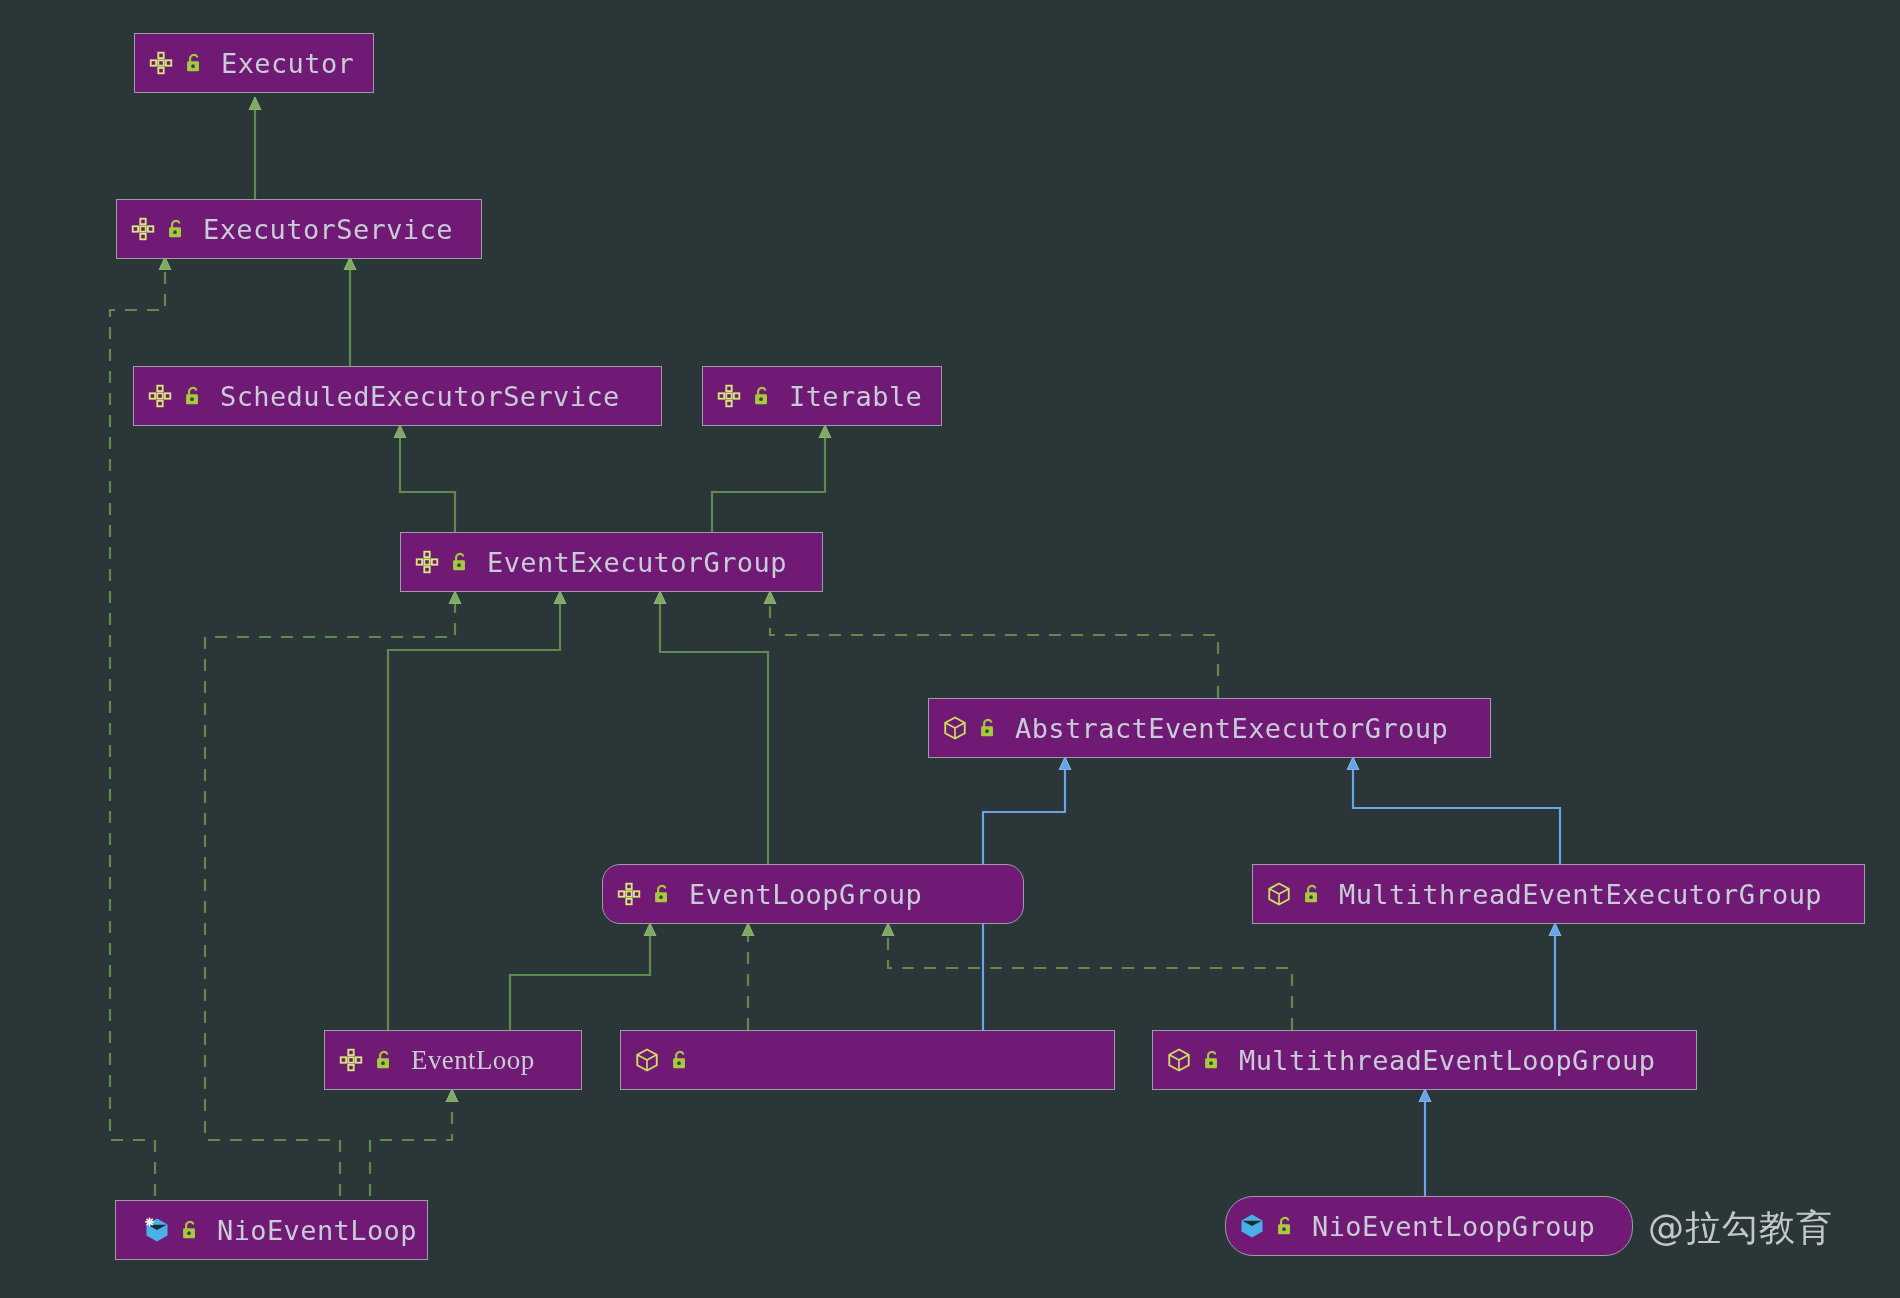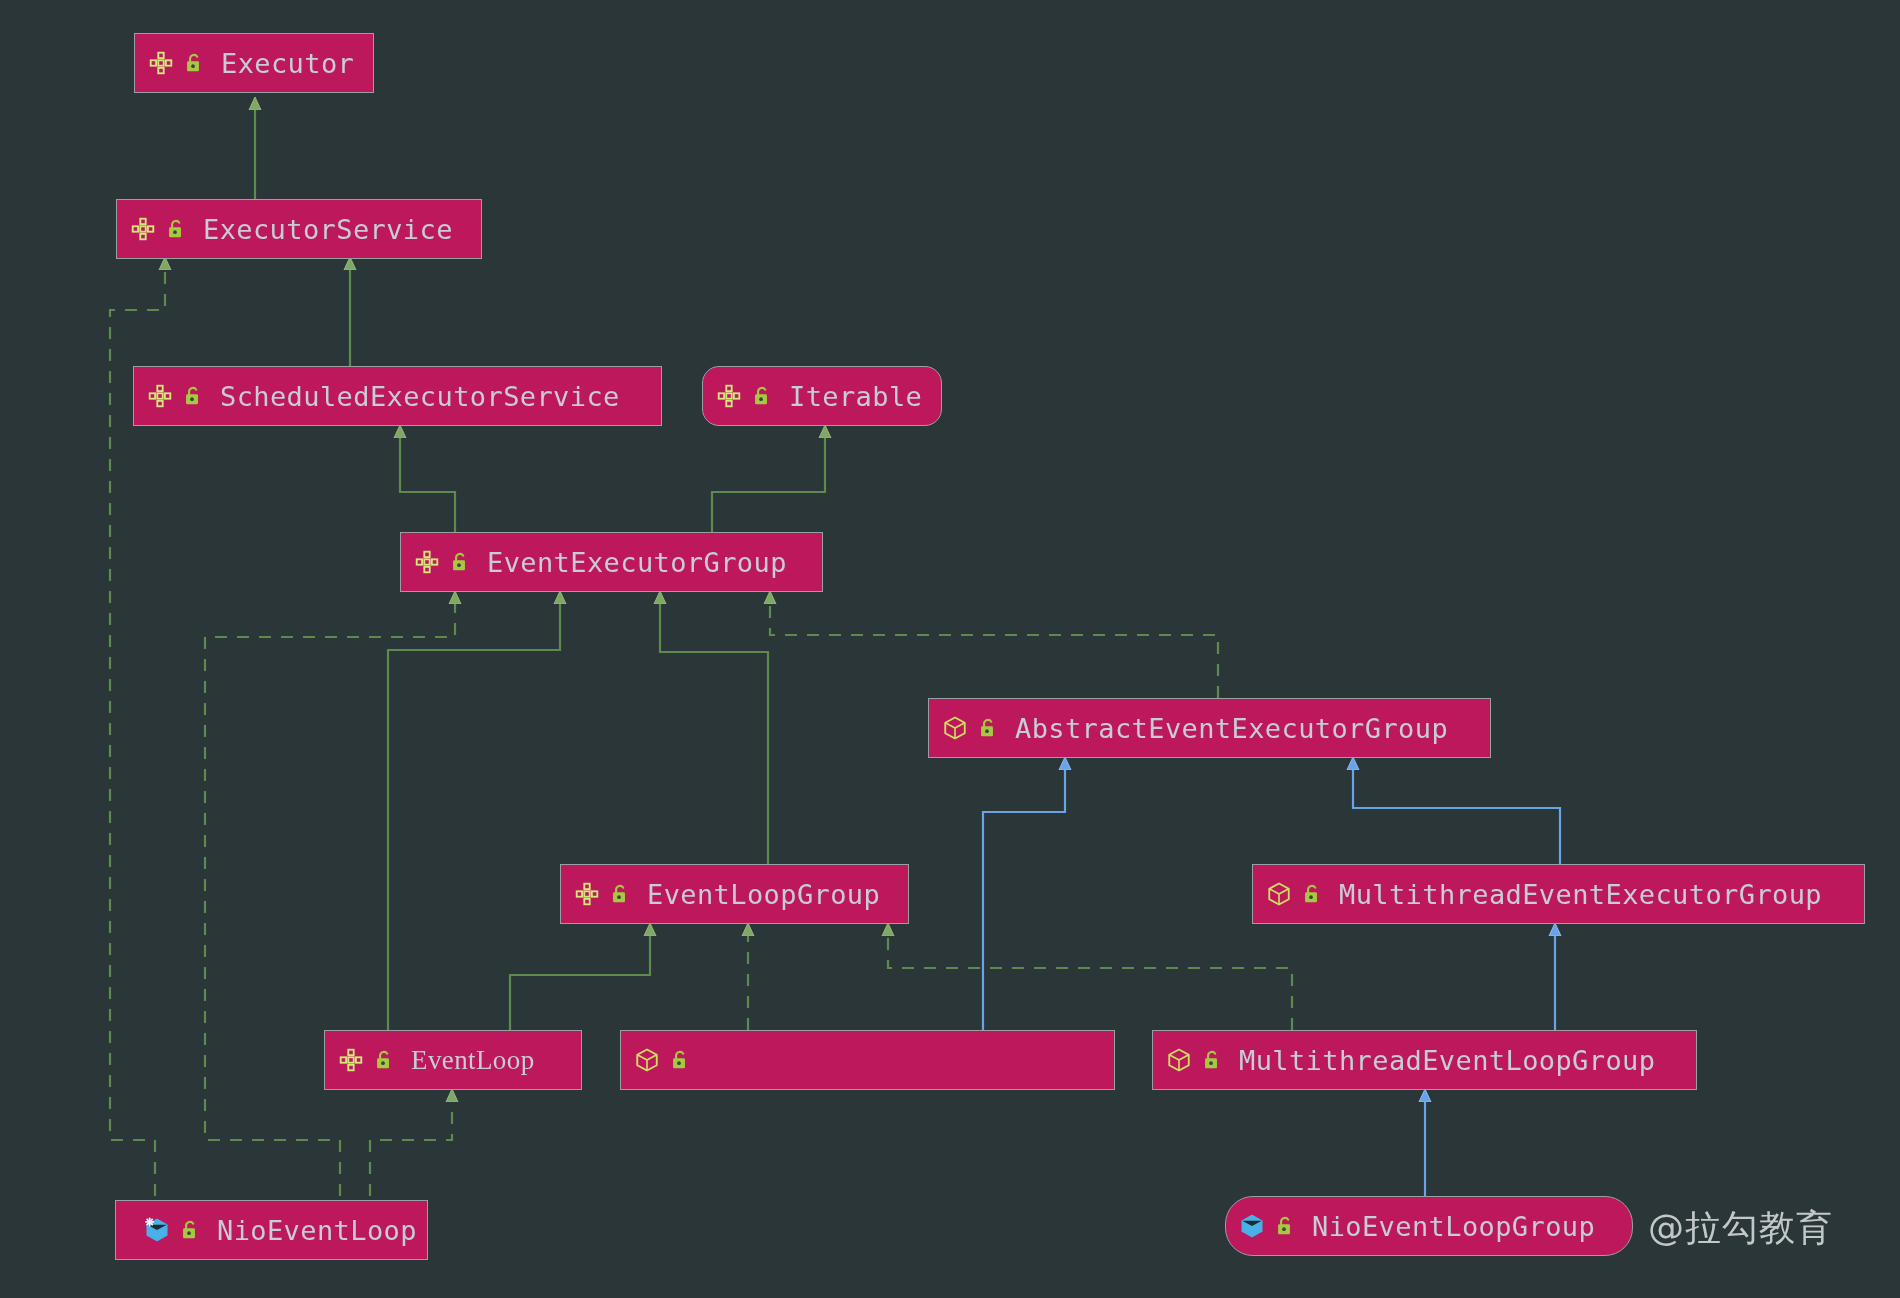--- a/index.html
+++ b/index.html
@@ -24,21 +24,21 @@
     position: absolute;
     left: 0;
     top: 0;
     width: 1900px;
     height: 1298px;
     pointer-events: none;
   }
   .node {
     position: absolute;
     box-sizing: border-box;
-    background: #be185d;
+    background: #701a75;
     border: 1px solid #9aa0a2;
     display: flex;
     align-items: center;
     height: 60px;
     padding: 0 16px 0 13px;
     white-space: nowrap;
   }
   .node .icons {
     display: flex;
     align-items: center;
@@ -169,21 +169,21 @@
             <rect x="16.5" y="9.5" width="5" height="5" fill="none" stroke="#d6e87a" stroke-width="1.7"></rect>
           </svg>
           <svg width="26" height="26" viewBox="0 0 24 24" class="ico ico-lock">
             <path d="M8.4 10.5 L8.4 7.6 A3.6 3.6 0 0 1 15 6.2" fill="none" stroke="#a6c93f" stroke-width="1.9" stroke-linecap="round"></path>
             <rect x="5.6" y="10.4" width="11" height="9.2" rx="1.2" fill="#a6c93f"></rect>
             <circle cx="11.1" cy="14.9" r="1.7" fill="#3c4244"></circle>
           </svg>
         </span>
         <span class="node-label">ScheduledExecutorService</span>
       </div>
-      <div class="node" style="left: 702px; top: 366px; width: 240px; border-radius: 17px;">
+      <div class="node" style="left: 702px; top: 366px; width: 240px;">
         <span class="icons">
           <svg width="26" height="26" viewBox="0 0 24 24" class="ico ico-type">
             <rect x="9.5" y="2.5" width="5" height="5" fill="none" stroke="#d6e87a" stroke-width="1.7"></rect>
             <rect x="2.5" y="9.5" width="5" height="5" fill="none" stroke="#d6e87a" stroke-width="1.7"></rect>
             <rect x="9.5" y="9.5" width="5" height="5" fill="none" stroke="#d6e87a" stroke-width="1.7"></rect>
             <rect x="9.5" y="16.5" width="5" height="5" fill="none" stroke="#d6e87a" stroke-width="1.7"></rect>
             <rect x="16.5" y="9.5" width="5" height="5" fill="none" stroke="#d6e87a" stroke-width="1.7"></rect>
           </svg>
           <svg width="26" height="26" viewBox="0 0 24 24" class="ico ico-lock">
             <path d="M8.4 10.5 L8.4 7.6 A3.6 3.6 0 0 1 15 6.2" fill="none" stroke="#a6c93f" stroke-width="1.9" stroke-linecap="round"></path>
@@ -217,21 +217,21 @@
             <path d="M3 7.2 L12 12 L21 7.2 M12 12 L12 21.7" fill="none" stroke="#cfe05f" stroke-width="1.5" stroke-linejoin="round"></path>
           </svg>
           <svg width="26" height="26" viewBox="0 0 24 24" class="ico ico-lock">
             <path d="M8.4 10.5 L8.4 7.6 A3.6 3.6 0 0 1 15 6.2" fill="none" stroke="#a6c93f" stroke-width="1.9" stroke-linecap="round"></path>
             <rect x="5.6" y="10.4" width="11" height="9.2" rx="1.2" fill="#a6c93f"></rect>
             <circle cx="11.1" cy="14.9" r="1.7" fill="#3c4244"></circle>
           </svg>
         </span>
         <span class="node-label">AbstractEventExecutorGroup</span>
       </div>
-      <div class="node" style="left: 560px; top: 864px; width: 349px;">
+      <div class="node" style="left: 602px; top: 864px; width: 422px; border-radius: 18px;">
         <span class="icons">
           <svg width="26" height="26" viewBox="0 0 24 24" class="ico ico-type">
             <rect x="9.5" y="2.5" width="5" height="5" fill="none" stroke="#d6e87a" stroke-width="1.7"></rect>
             <rect x="2.5" y="9.5" width="5" height="5" fill="none" stroke="#d6e87a" stroke-width="1.7"></rect>
             <rect x="9.5" y="9.5" width="5" height="5" fill="none" stroke="#d6e87a" stroke-width="1.7"></rect>
             <rect x="9.5" y="16.5" width="5" height="5" fill="none" stroke="#d6e87a" stroke-width="1.7"></rect>
             <rect x="16.5" y="9.5" width="5" height="5" fill="none" stroke="#d6e87a" stroke-width="1.7"></rect>
           </svg>
           <svg width="26" height="26" viewBox="0 0 24 24" class="ico ico-lock">
             <path d="M8.4 10.5 L8.4 7.6 A3.6 3.6 0 0 1 15 6.2" fill="none" stroke="#a6c93f" stroke-width="1.9" stroke-linecap="round"></path>

